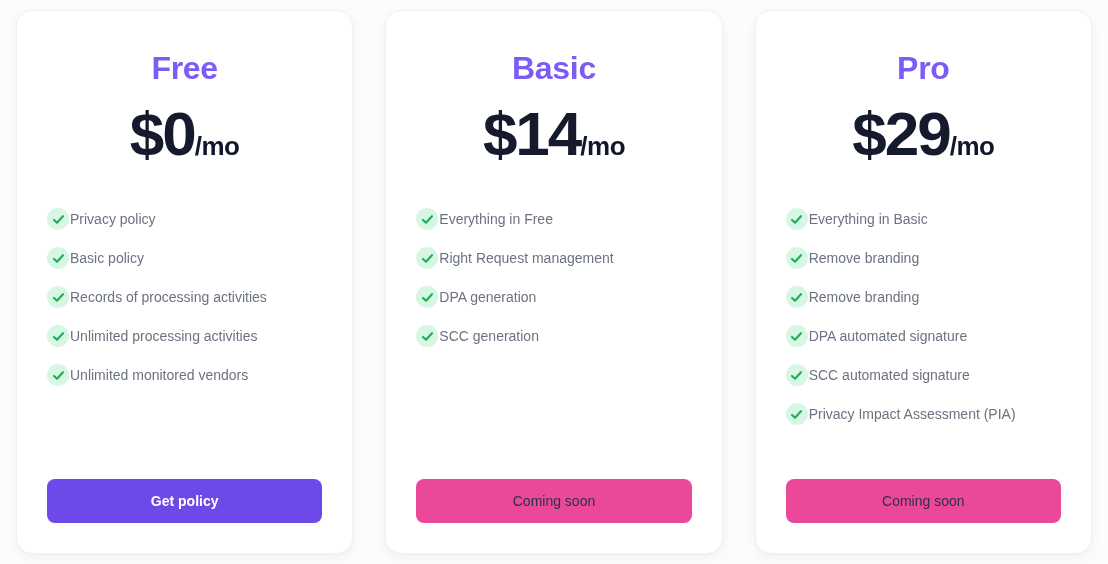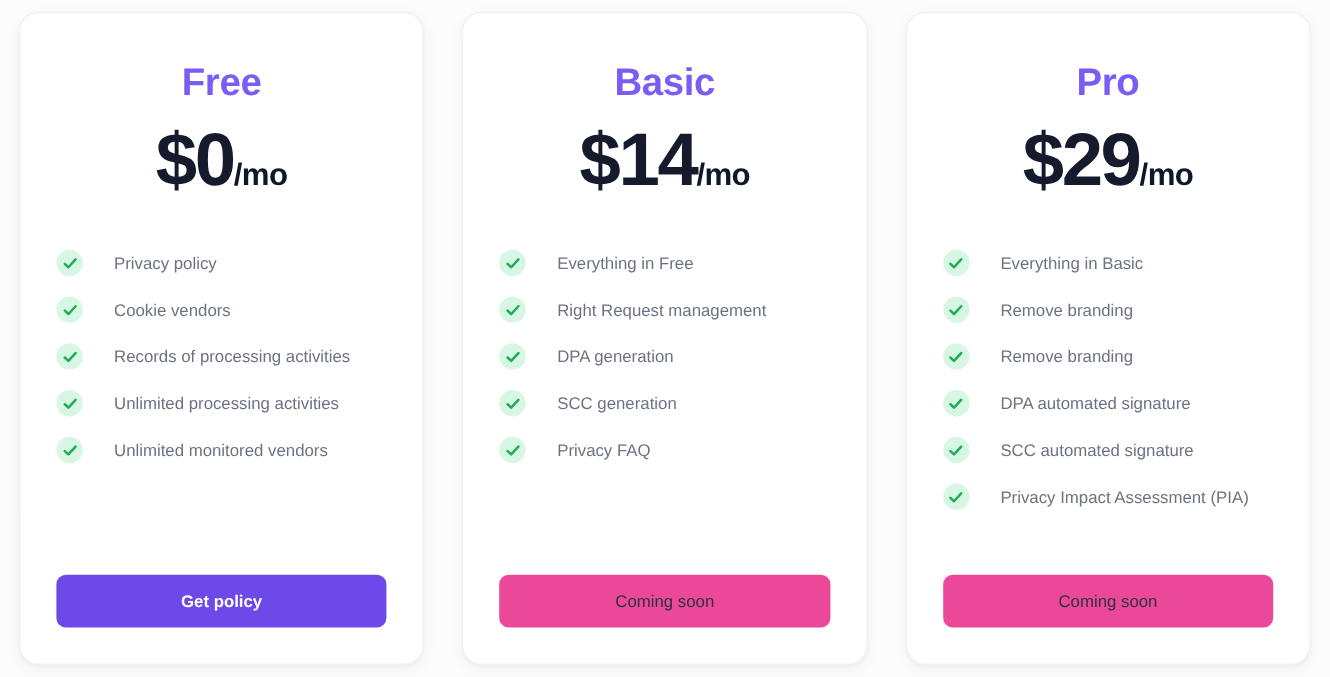--- a/index.html
+++ b/index.html
@@ -72,21 +72,21 @@
     margin-top: 42px;
     display: flex;
     flex-direction: column;
     gap: 17px;
     flex: 1 1 auto;
   }
 
   .feature-item {
     display: flex;
     align-items: center;
-    gap: 26px;
+    gap: 1px;
   }
 
   .check-icon {
     flex: 0 0 auto;
     width: 22px;
     height: 22px;
     border-radius: 50%;
     background: #d7f7e4;
     display: flex;
     align-items: center;
@@ -143,21 +143,21 @@
             </svg>
           </span>
           <span class="feature-label">Privacy policy</span>
         </li>
         <li class="feature-item">
           <span class="check-icon">
             <svg width="13" height="13" viewBox="0 0 13 13" fill="none" xmlns="http://www.w3.org/2000/svg">
               <path d="M2 6.9 L5 9.7 L11 3.2" stroke="#1fae55" stroke-width="2.1" stroke-linecap="round" stroke-linejoin="round"></path>
             </svg>
           </span>
-          <span class="feature-label">Cookie vendors</span>
+          <span class="feature-label">Basic policy</span>
         </li>
         <li class="feature-item">
           <span class="check-icon">
             <svg width="13" height="13" viewBox="0 0 13 13" fill="none" xmlns="http://www.w3.org/2000/svg">
               <path d="M2 6.9 L5 9.7 L11 3.2" stroke="#1fae55" stroke-width="2.1" stroke-linecap="round" stroke-linejoin="round"></path>
             </svg>
           </span>
           <span class="feature-label">Records of processing activities</span>
         </li>
         <li class="feature-item">
@@ -208,28 +208,20 @@
           <span class="feature-label">DPA generation</span>
         </li>
         <li class="feature-item">
           <span class="check-icon">
             <svg width="13" height="13" viewBox="0 0 13 13" fill="none" xmlns="http://www.w3.org/2000/svg">
               <path d="M2 6.9 L5 9.7 L11 3.2" stroke="#1fae55" stroke-width="2.1" stroke-linecap="round" stroke-linejoin="round"></path>
             </svg>
           </span>
           <span class="feature-label">SCC generation</span>
         </li>
-        <li class="feature-item">
-          <span class="check-icon">
-            <svg width="13" height="13" viewBox="0 0 13 13" fill="none" xmlns="http://www.w3.org/2000/svg">
-              <path d="M2 6.9 L5 9.7 L11 3.2" stroke="#1fae55" stroke-width="2.1" stroke-linecap="round" stroke-linejoin="round"></path>
-            </svg>
-          </span>
-          <span class="feature-label">Privacy FAQ</span>
-        </li>
       </ul>
       <button class="plan-action muted">Coming soon</button>
     </div>
     <div class="plan-card">
       <div class="plan-name">Pro</div>
       <div class="plan-price-row"><span class="plan-price">$29</span><span class="plan-period">/mo</span></div>
       <ul class="feature-list">
         <li class="feature-item">
           <span class="check-icon">
             <svg width="13" height="13" viewBox="0 0 13 13" fill="none" xmlns="http://www.w3.org/2000/svg">

